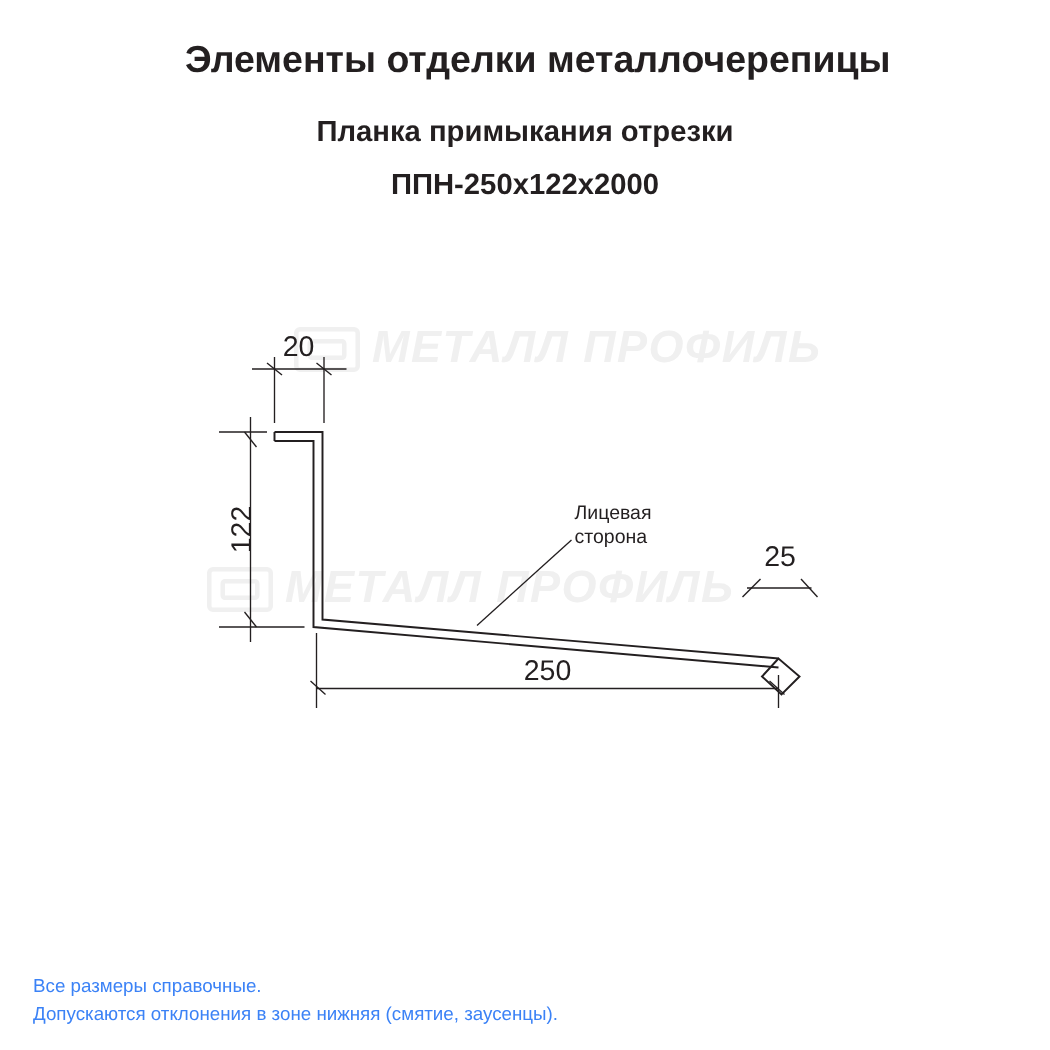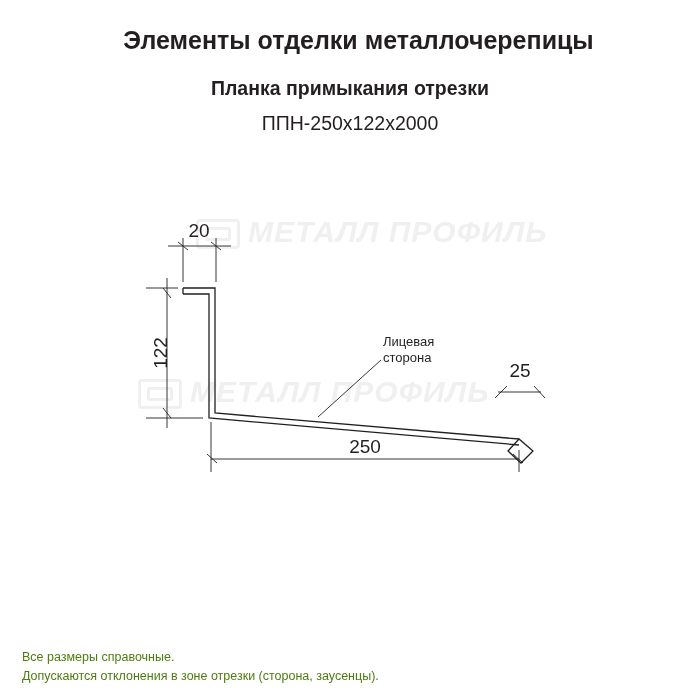--- a/index.html
+++ b/index.html
@@ -34,21 +34,21 @@
     letter-spacing: 0px;
     padding-left: 17px;
   }
   .title-sub {
     font-size: 19.5px;
     font-weight: bold;
     margin-top: 22px;
   }
   .title-code {
     font-size: 19.5px;
-    font-weight: normal;
+    font-weight: bold;
     margin-top: 12px;
   }
   .drawing {
     position: absolute;
     top: 160px;
     left: 0;
     width: 688px;
     height: 400px;
   }
   .watermarks {
@@ -89,21 +89,21 @@
     border-radius: 3px;
   }
   .wm1 { top: 55px; left: 196px; }
   .wm2 { top: 215px; left: 138px; }
   .footnotes {
     position: absolute;
     left: 22px;
     bottom: 14px;
     font-size: 12.5px;
     line-height: 19px;
-    color: #4d7c0f;
+    color: #3b82f6;
   }
   .footnotes div { white-space: nowrap; }
   svg { display: block; }
   .dimtext {
     font-family: "Liberation Sans", sans-serif;
     font-size: 19px;
     fill: #231f20;
   }
   .leadtext {
     font-family: "Liberation Sans", sans-serif;
@@ -181,16 +181,16 @@
         <path d="M 318 257 L 381 200"></path>
       </g>
       <text class="leadtext" x="383" y="186">Лицевая</text>
       <text class="leadtext" x="383" y="202">сторона</text>
 
     </svg>
   </div>
 
   <div class="footnotes">
     <div>Все размеры справочные.</div>
-    <div>Допускаются отклонения в зоне отрезки (сторона, заусенцы).</div>
+    <div>Допускаются отклонения в зоне нижняя (смятие, заусенцы).</div>
   </div>
 
 </div>
 
 </body></html>

